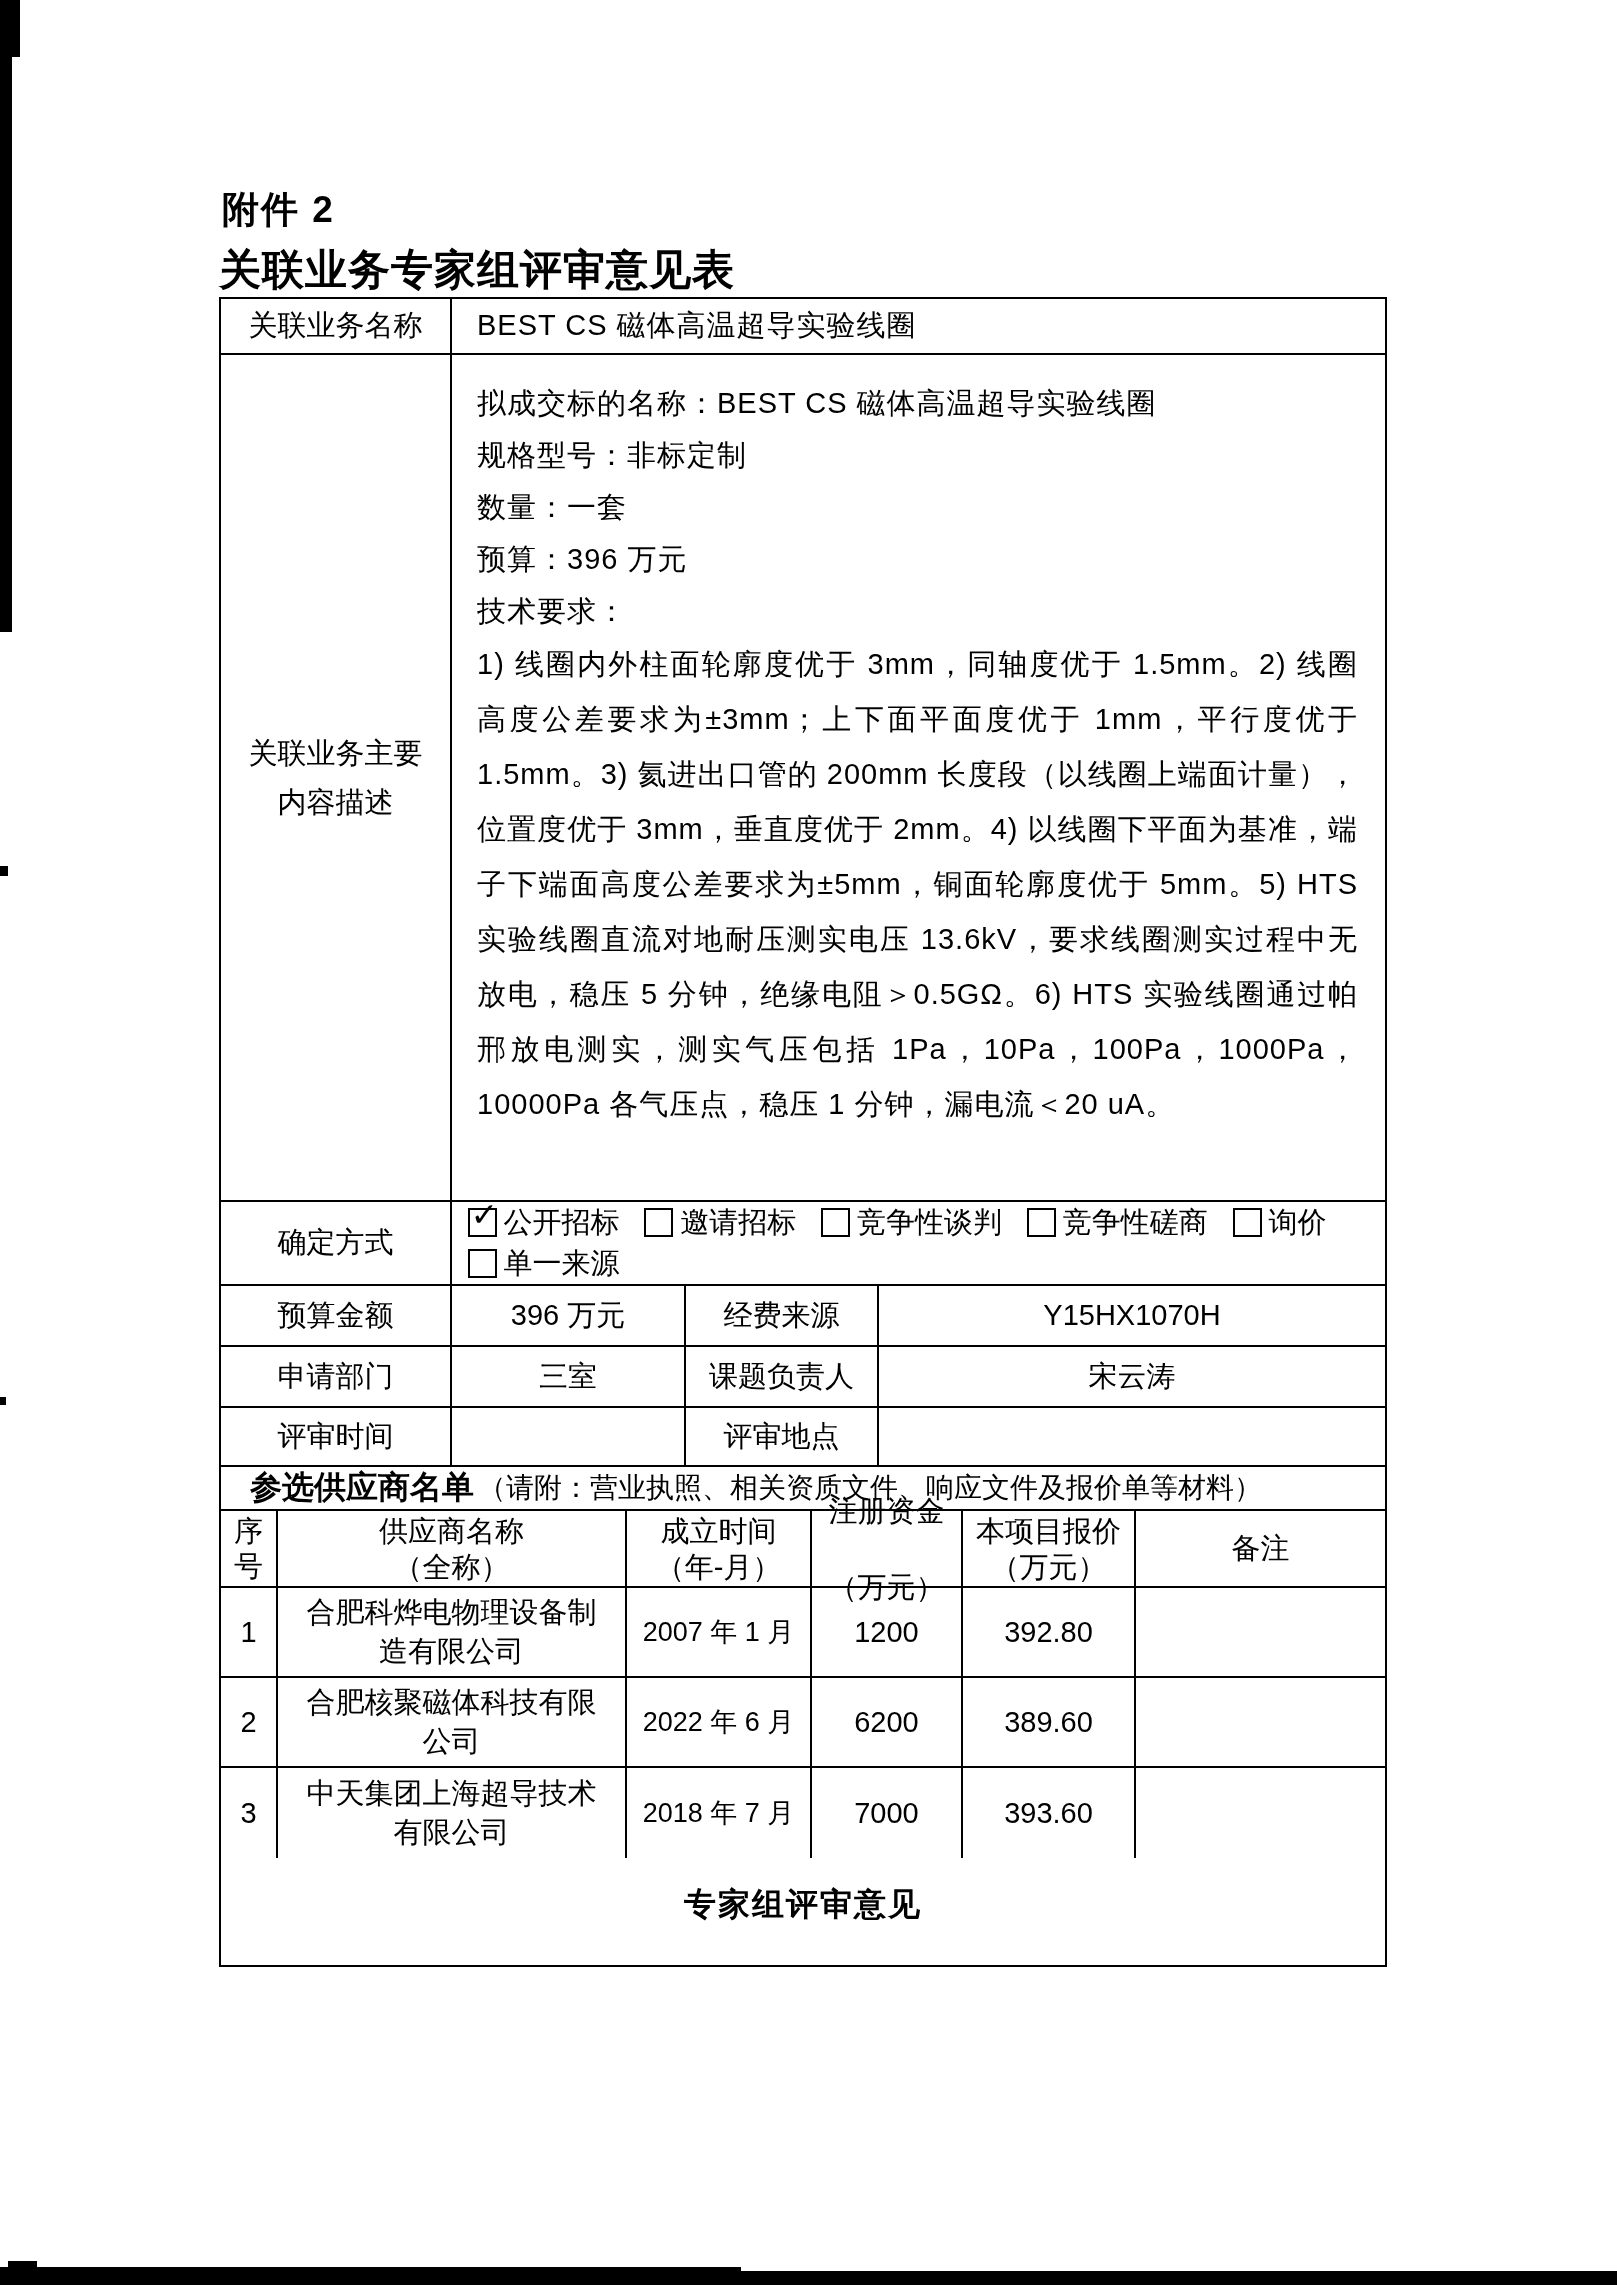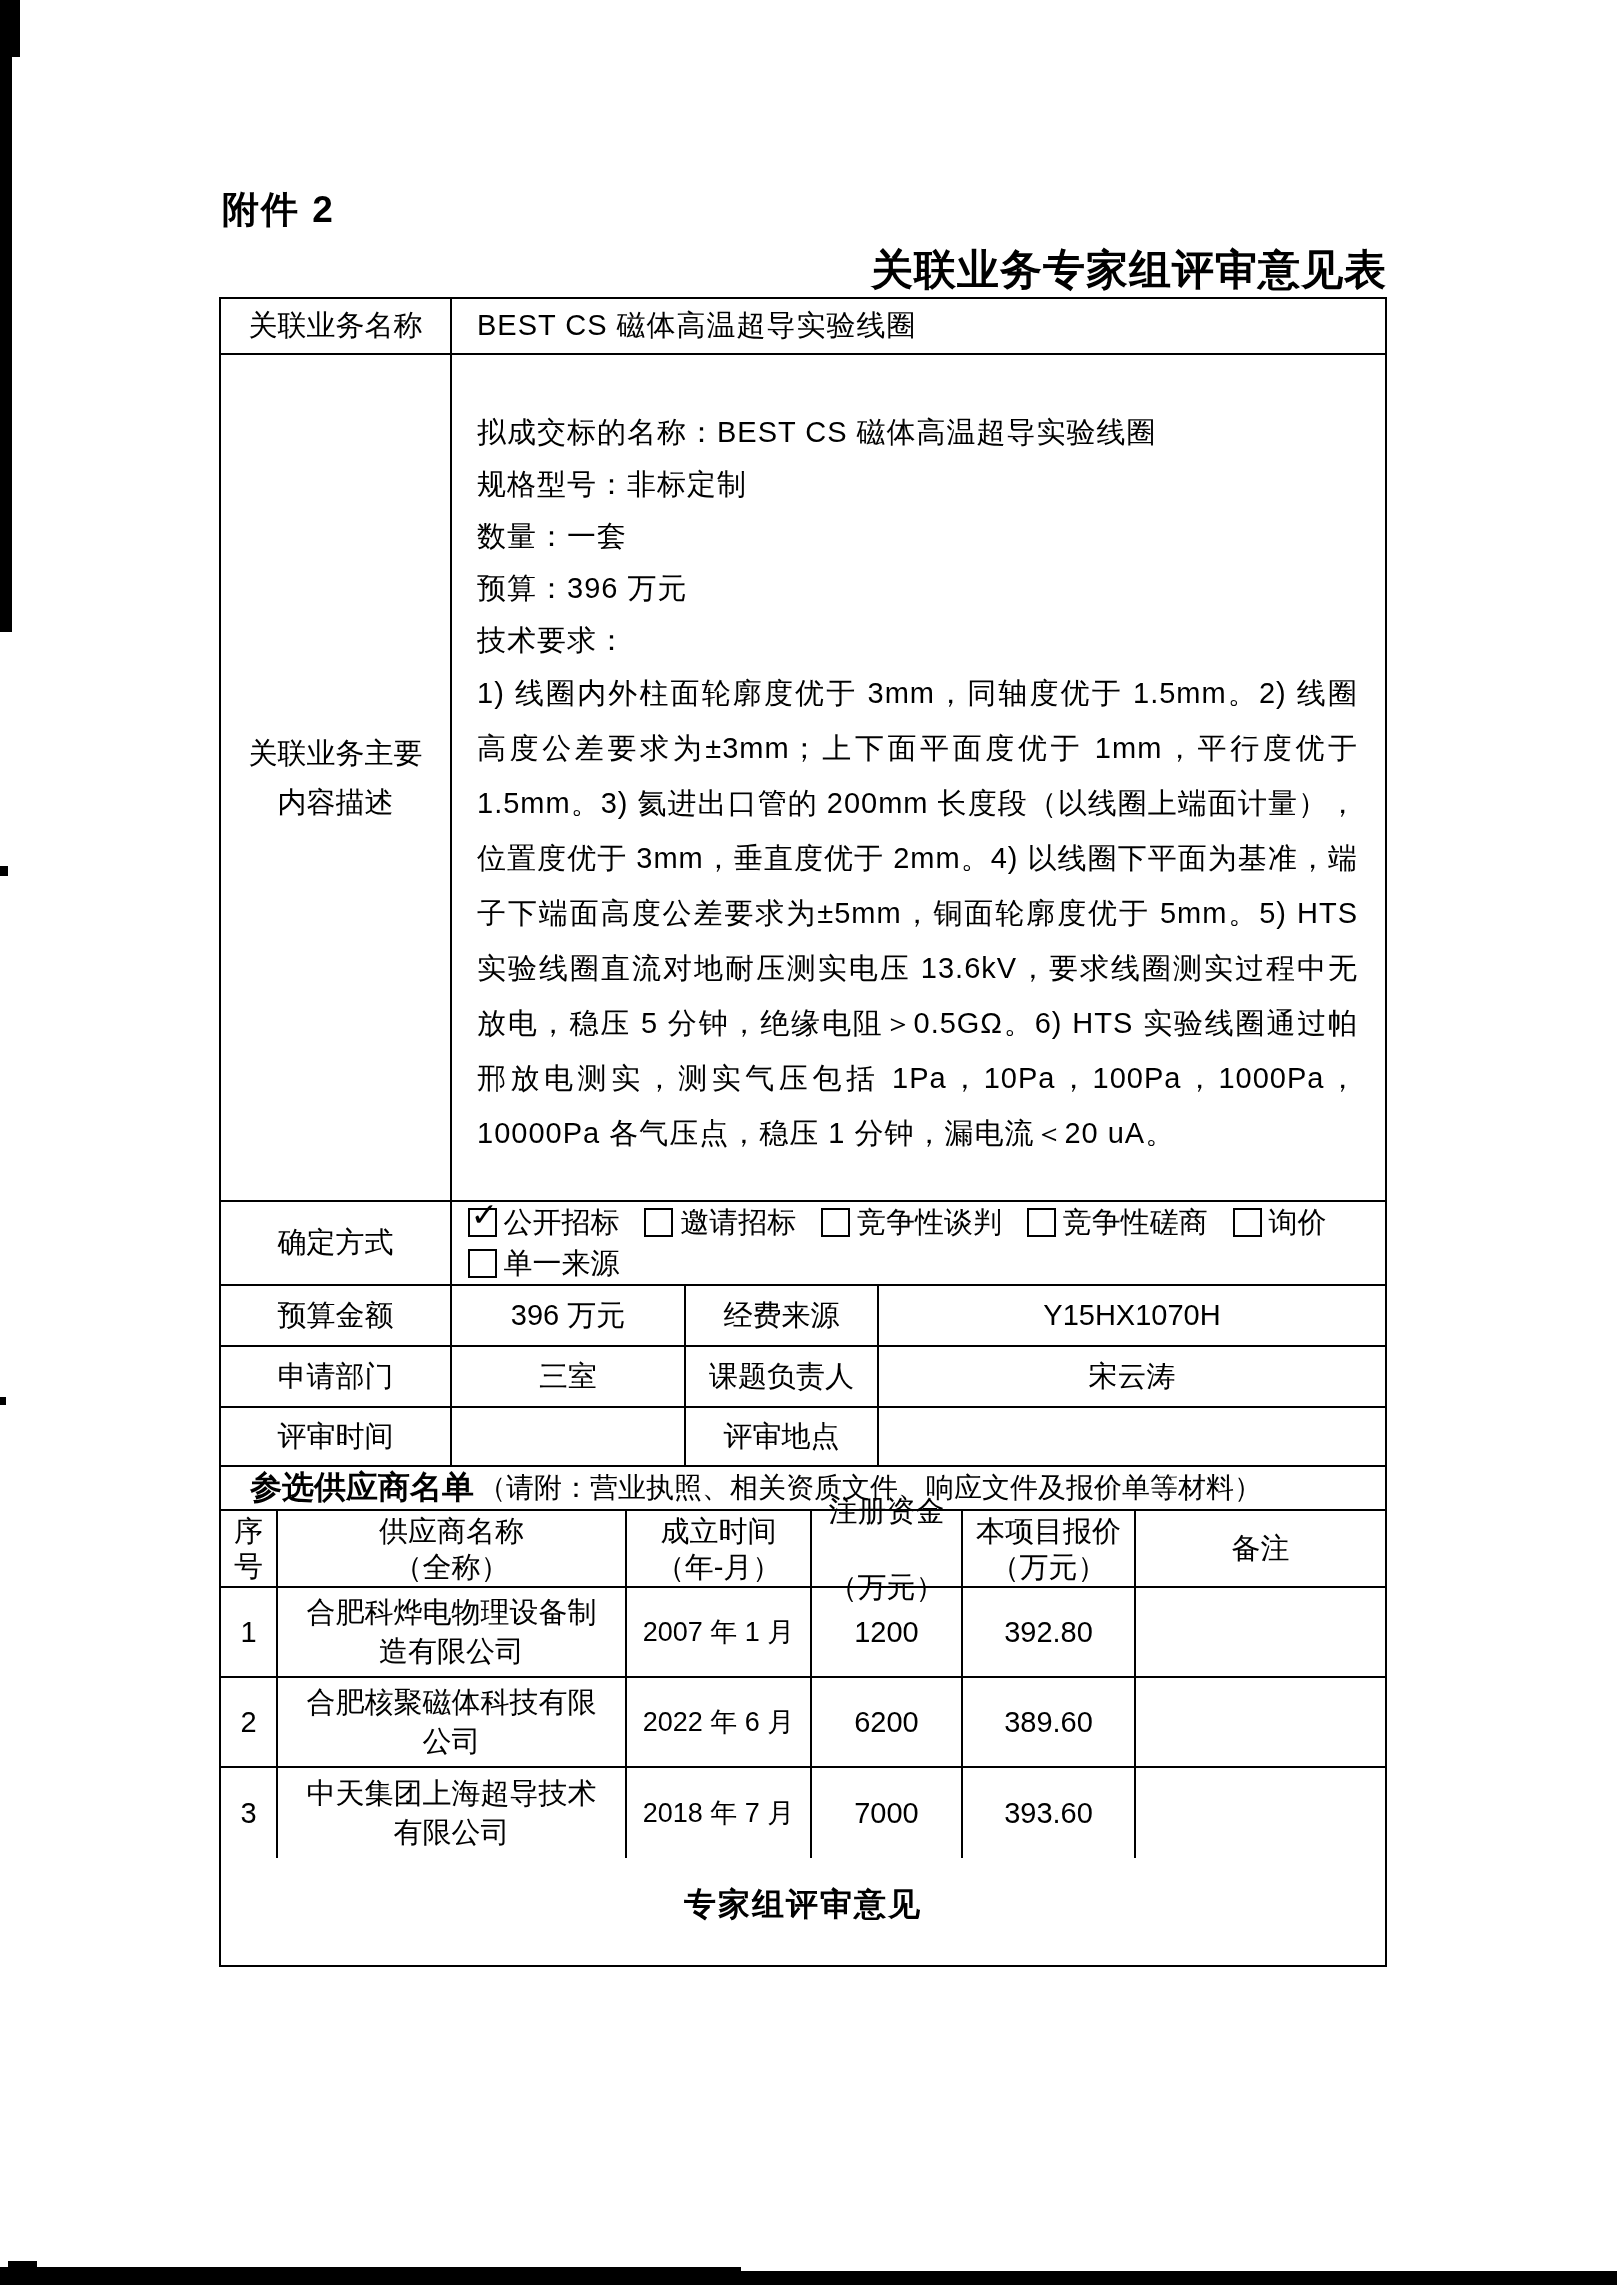--- a/index.html
+++ b/index.html
@@ -8,39 +8,39 @@
     font-family:"Liberation Sans","DejaVu Sans",sans-serif;color:#000;
     overflow:hidden;
   }
   .page{position:absolute;inset:0;background:#ffffff;}
 
   
   .art{position:absolute;background:#000;}
 
   
   .attachment{position:absolute;left:222px;top:185px;font-size:37px;font-weight:700;letter-spacing:2px;}
-  .doc-title{position:absolute;left:219px;top:242px;width:1168px;text-align:right;
+  .doc-title{position:absolute;left:219px;top:242px;width:1168px;text-align:left;
     font-size:42px;font-weight:800;letter-spacing:1px;}
 
   
   .tbl{position:absolute;left:219px;top:297px;width:1168px;border:2.9px solid #000;background:#fff;box-sizing:border-box;}
   .row{display:flex;border-bottom:2.9px solid #000;box-sizing:border-box;}
   .row:last-child{border-bottom:none;}
   .cell{border-right:2px solid #000;box-sizing:border-box;display:flex;align-items:center;justify-content:center;
     font-size:29px;text-align:center;}
   .cell:last-child{border-right:none;}
   .c-label{flex:0 0 231px;}
   .c-fill{flex:1 1 auto;}
 
   .row-a{height:56px;}
   .row-a .value{justify-content:flex-start;padding-left:25px;letter-spacing:1px;}
 
   .row-b{height:847px;}
   .row-b .c-label{flex-direction:column;line-height:49px;}
-  .row-b .content{display:block;padding:51px 27px 0 25px;text-align:left;}
+  .row-b .content{display:block;padding:22px 27px 0 25px;text-align:left;}
   .intro-line{line-height:52px;letter-spacing:1px;}
   .tech-par{line-height:55px;text-align:justify;letter-spacing:1px;}
 
   .row-c{height:84px;}
   .row-c .options{flex-direction:column;align-items:flex-start;justify-content:center;padding-left:15.6px;}
   .opt-line{display:flex;align-items:center;white-space:nowrap;line-height:41px;}
   .opt{display:inline-flex;align-items:center;margin-right:25px;}
   .opt:last-child{margin-right:0;}
   .cbox{width:25px;height:25px;border:2.9px solid #000;margin-right:6.8px;position:relative;flex:0 0 auto;}
   .cbox .tick{position:absolute;left:1px;top:-11.7px;font-size:33px;font-weight:700;line-height:33px;}

